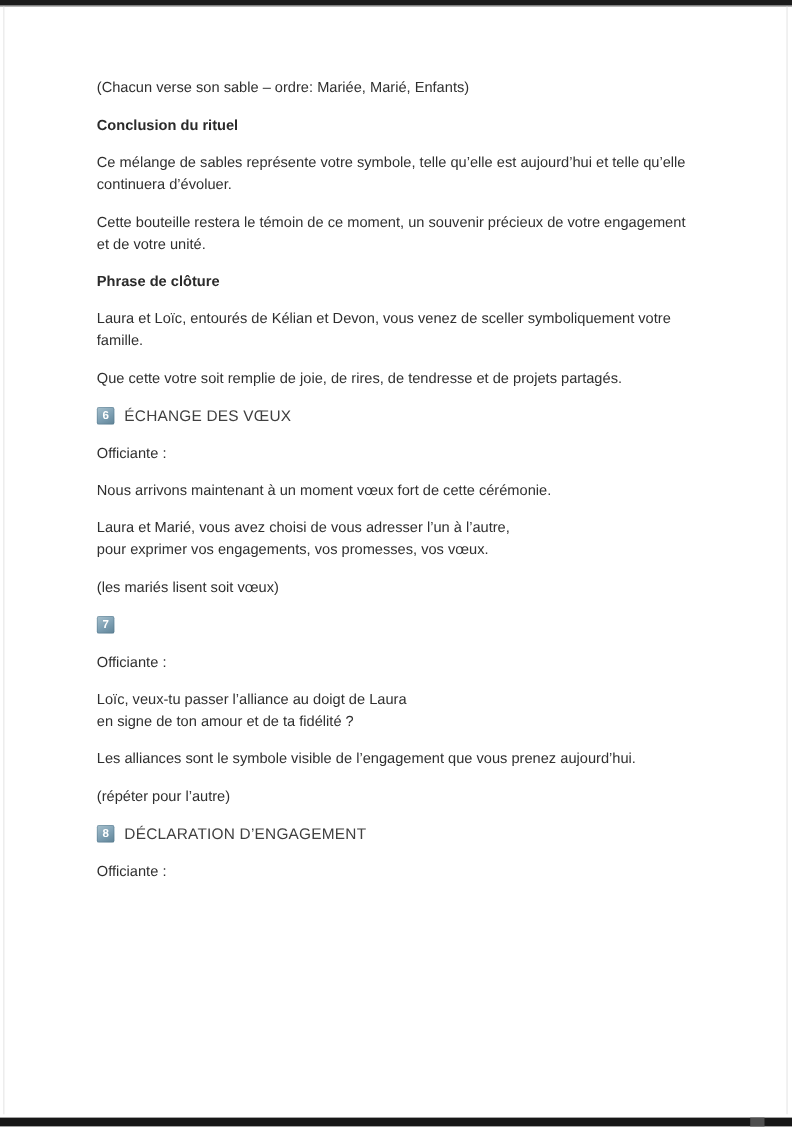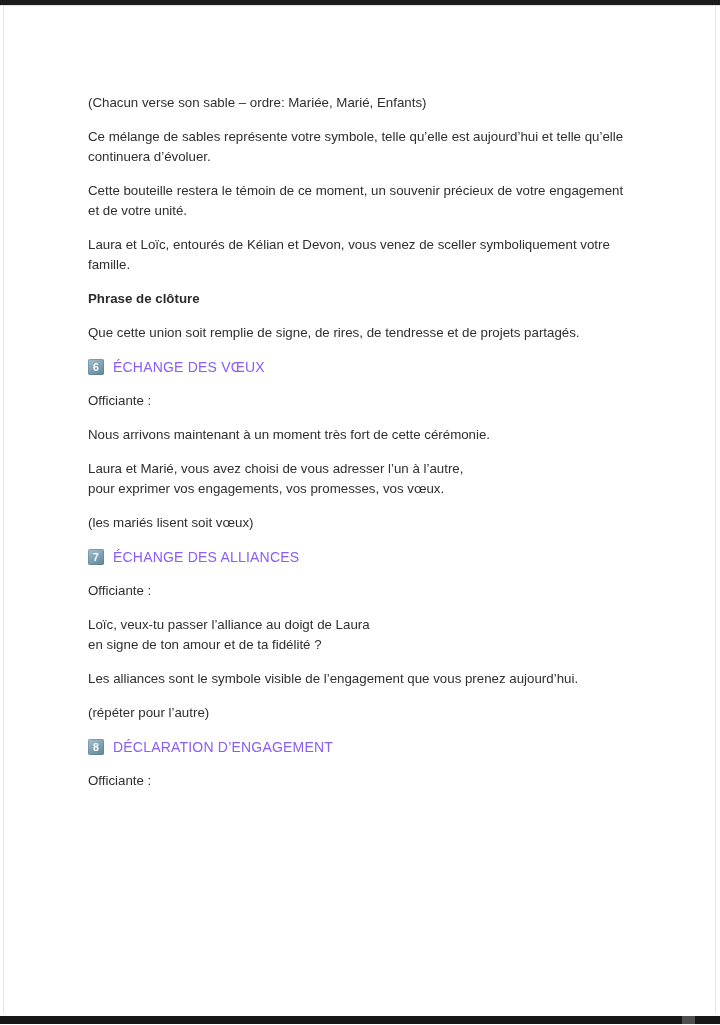--- a/index.html
+++ b/index.html
@@ -15,21 +15,21 @@
     height:5px; background:#1c1c1c;
     border-bottom:1px solid #e3e3e3;
   }
   .edge-line {
     position:absolute; top:6px; bottom:12px; width:1px;
     background:#e6e6e6;
   }
   .edge-line.left  { left:3px; }
   .edge-line.right { right:4px; }
   .content {
-    position:absolute; top:93px; left:88px; width:580px;
+    position:absolute; top:70px; left:88px; width:580px;
     color:#2f2f2f;
   }
   .para {
     margin:0 0 14px 0;
     font-size:13.3px;
     line-height:20px;
     white-space:pre-line;
   }
   .para.bold { font-weight:bold; color:#2b2b2b; }
   .section-heading {
@@ -41,21 +41,21 @@
     border-radius:2px;
     background:linear-gradient(150deg, #a8c1cd 0%, #7d9fb3 55%, #5f8396 100%);
     box-shadow: inset 0 0 0 1px rgba(86,118,138,.4);
     color:#ffffff;
     font-size:10.5px; font-weight:bold;
     display:flex; align-items:center; justify-content:center;
   }
   .section-title {
     font-size:14px;
     letter-spacing:.2px;
-    color:#8b5cf6;
+    color:#404040;
     line-height:20px;
   }
   .bottom-bar {
     position:absolute; left:0; right:0; bottom:1px;
     height:8px; background:#171717;
   }
   .bottom-bar-light {
     position:absolute; left:682px; top:0;
     width:13px; height:100%;
     background:#4e4e4e;
@@ -65,52 +65,52 @@
 <body>
 
 <div class="top-bar"></div>
 <div class="edge-line left"></div>
 <div class="edge-line right"></div>
 
 <div class="content">
 
   <p class="para">(Chacun verse son sable – ordre: Mariée, Marié, Enfants)</p>
 
+  <p class="para bold">Conclusion du rituel</p>
 
   <p class="para">Ce mélange de sables représente votre symbole, telle qu’elle est aujourd’hui et telle qu’elle
 continuera d’évoluer.</p>
 
 
   <p class="para">Cette bouteille restera le témoin de ce moment, un souvenir précieux de votre engagement
 et de votre unité.</p>
 
+  <p class="para bold">Phrase de clôture</p>
+
   <p class="para">Laura et Loïc, entourés de Kélian et Devon, vous venez de sceller symboliquement votre
 famille.</p>
 
-  <p class="para bold">Phrase de clôture</p>
-
-  <p class="para">Que cette union soit remplie de signe, de rires, de tendresse et de projets partagés.</p>
+  <p class="para">Que cette votre soit remplie de joie, de rires, de tendresse et de projets partagés.</p>
 
   <div class="section-heading">
     <span class="badge">6</span>
     <span class="section-title">ÉCHANGE DES VŒUX</span>
   </div>
 
   <p class="para">Officiante :</p>
 
-  <p class="para">Nous arrivons maintenant à un moment très fort de cette cérémonie.</p>
+  <p class="para">Nous arrivons maintenant à un moment vœux fort de cette cérémonie.</p>
 
   <p class="para">Laura et Marié, vous avez choisi de vous adresser l’un à l’autre,
 pour exprimer vos engagements, vos promesses, vos vœux.</p>
 
   <p class="para">(les mariés lisent soit vœux)</p>
 
   <div class="section-heading">
     <span class="badge">7</span>
-    <span class="section-title">ÉCHANGE DES ALLIANCES</span>
   </div>
 
   <p class="para">Officiante :</p>
 
   <p class="para">Loïc, veux-tu passer l’alliance au doigt de Laura
 en signe de ton amour et de ta fidélité ?</p>
 
   <p class="para">Les alliances sont le symbole visible de l’engagement que vous prenez aujourd’hui.</p>
 
   <p class="para">(répéter pour l’autre)</p>

